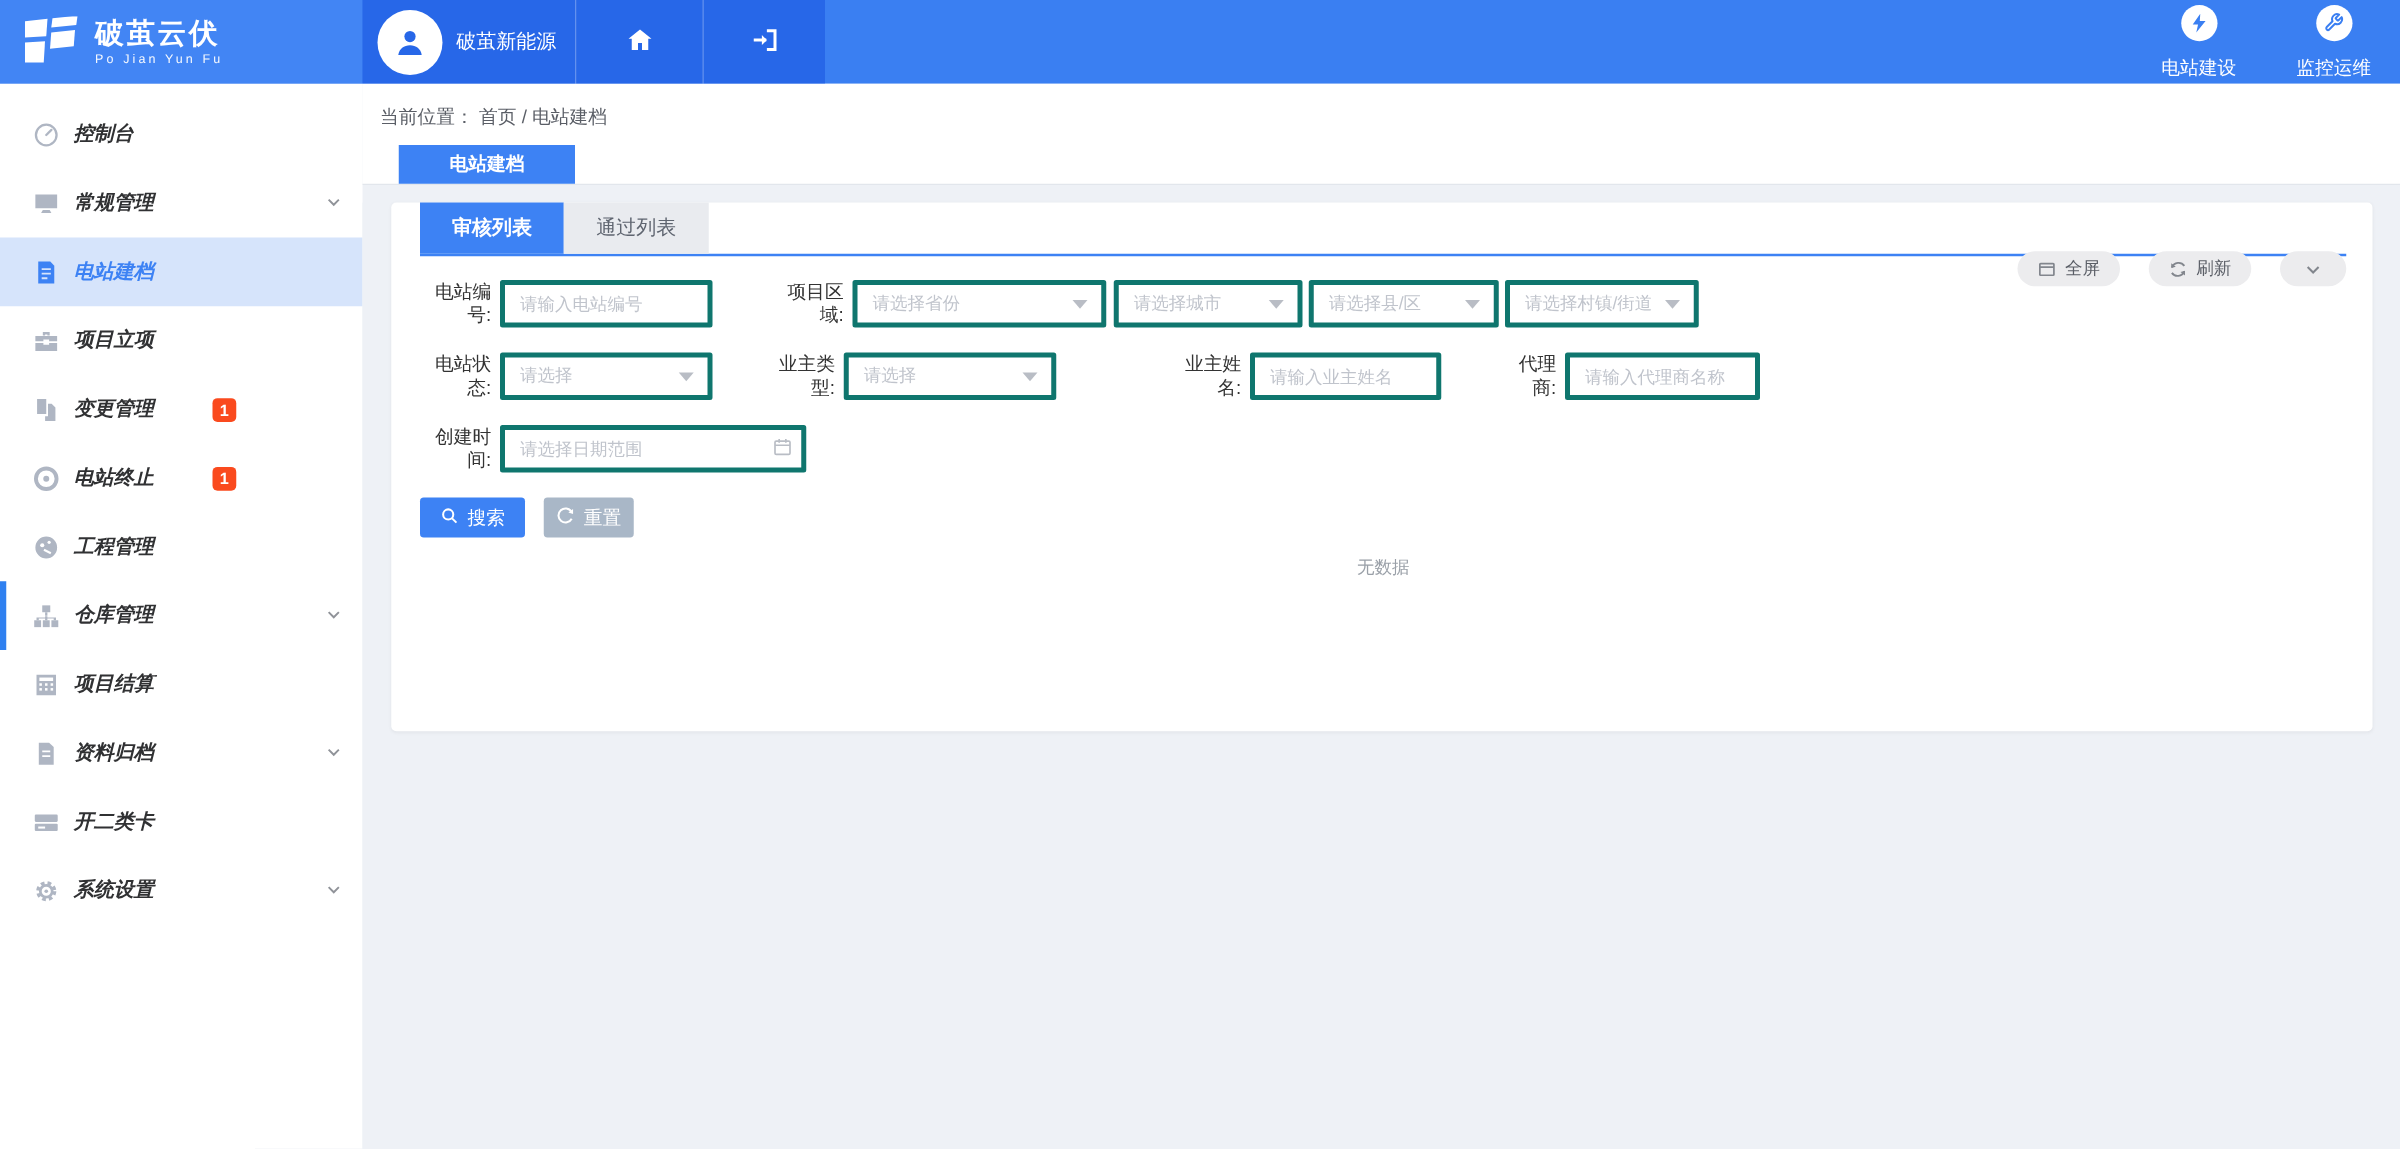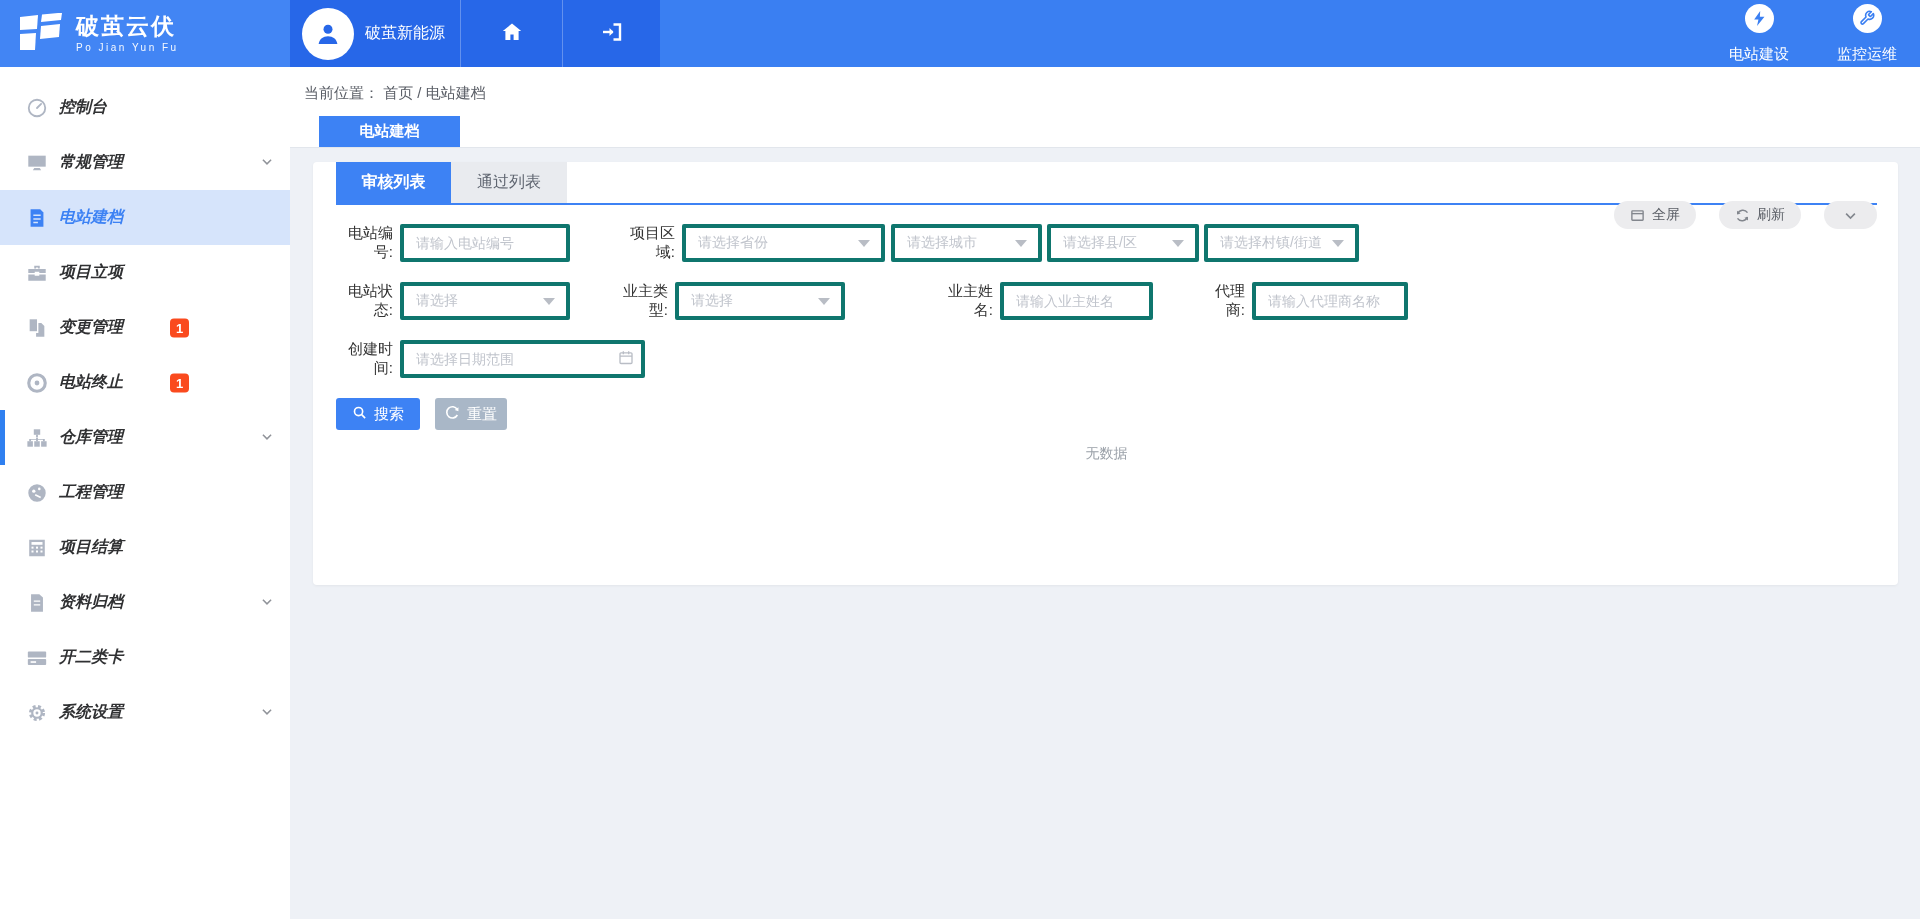--- a/index.html
+++ b/index.html
@@ -217,50 +217,50 @@
       <svg width="22" height="22" viewBox="0 0 24 24" fill="none" stroke="currentColor">
         <circle cx="12" cy="12" r="9" stroke-width="3.4"></circle>
           <circle cx="12" cy="12" r="2.6" fill="currentColor" stroke="none"></circle>
       </svg>
     </span>
     <span class="lbl">电站终止</span>
     <span class="badge">1</span>
   </div>
 
   <div class="side-item">
+    <span class="ic">
+      <svg width="22" height="22" viewBox="0 0 24 24" fill="currentColor">
+        <path d="M12 2.5a9.5 9.5 0 109.5 9.5A9.5 9.5 0 0012 2.5z"></path>
+        <circle cx="8.5" cy="10" r="1.8" fill="#fff"></circle>
+          <circle cx="14.5" cy="7.5" r="1.4" fill="#fff"></circle>
+          <path d="M10 14l6 3" stroke="#fff" stroke-width="1.8"></path>
+      </svg>
+    </span>
+    <span class="lbl">工程管理</span>
+  </div>
+
+  <div class="side-item">
     <span class="left-bar"></span>
     <span class="ic">
       <svg width="22" height="22" viewBox="0 0 24 24" fill="currentColor">
         <rect x="8.5" y="2.5" width="7" height="6"></rect>
           <rect x="1.5" y="15.5" width="6" height="6"></rect>
           <rect x="9" y="15.5" width="6" height="6"></rect>
           <rect x="16.5" y="15.5" width="6" height="6"></rect>
         <path d="M11 8.5h2v3h-2z"></path>
           <path d="M3.5 13h17v2.5h-2v-1.5h-13v1.5h-2z"></path>
           <rect x="11" y="12" width="2" height="3.5"></rect>
       </svg>
     </span>
     <span class="lbl">仓库管理</span>
     <span class="chev">
       <svg width="14" height="14" viewBox="0 0 24 24" fill="none" stroke="currentColor" stroke-width="2.6">
           <path d="M5 9l7 7 7-7"></path>
         </svg>
     </span>
-  </div>
-
-  <div class="side-item">
-    <span class="ic">
-      <svg width="22" height="22" viewBox="0 0 24 24" fill="currentColor">
-        <path d="M12 2.5a9.5 9.5 0 109.5 9.5A9.5 9.5 0 0012 2.5z"></path>
-        <circle cx="8.5" cy="10" r="1.8" fill="#fff"></circle>
-          <circle cx="14.5" cy="7.5" r="1.4" fill="#fff"></circle>
-          <path d="M10 14l6 3" stroke="#fff" stroke-width="1.8"></path>
-      </svg>
-    </span>
-    <span class="lbl">工程管理</span>
   </div>
 
   <div class="side-item">
     <span class="ic">
       <svg width="22" height="22" viewBox="0 0 24 24" fill="currentColor">
         <path d="M3.5 3h17v18h-17z"></path>
         <g fill="#fff">
             <rect x="6" y="5.5" width="12" height="3"></rect>
             <rect x="6" y="10.5" width="2.2" height="2.2"></rect>
             <rect x="10.9" y="10.5" width="2.2" height="2.2"></rect>

